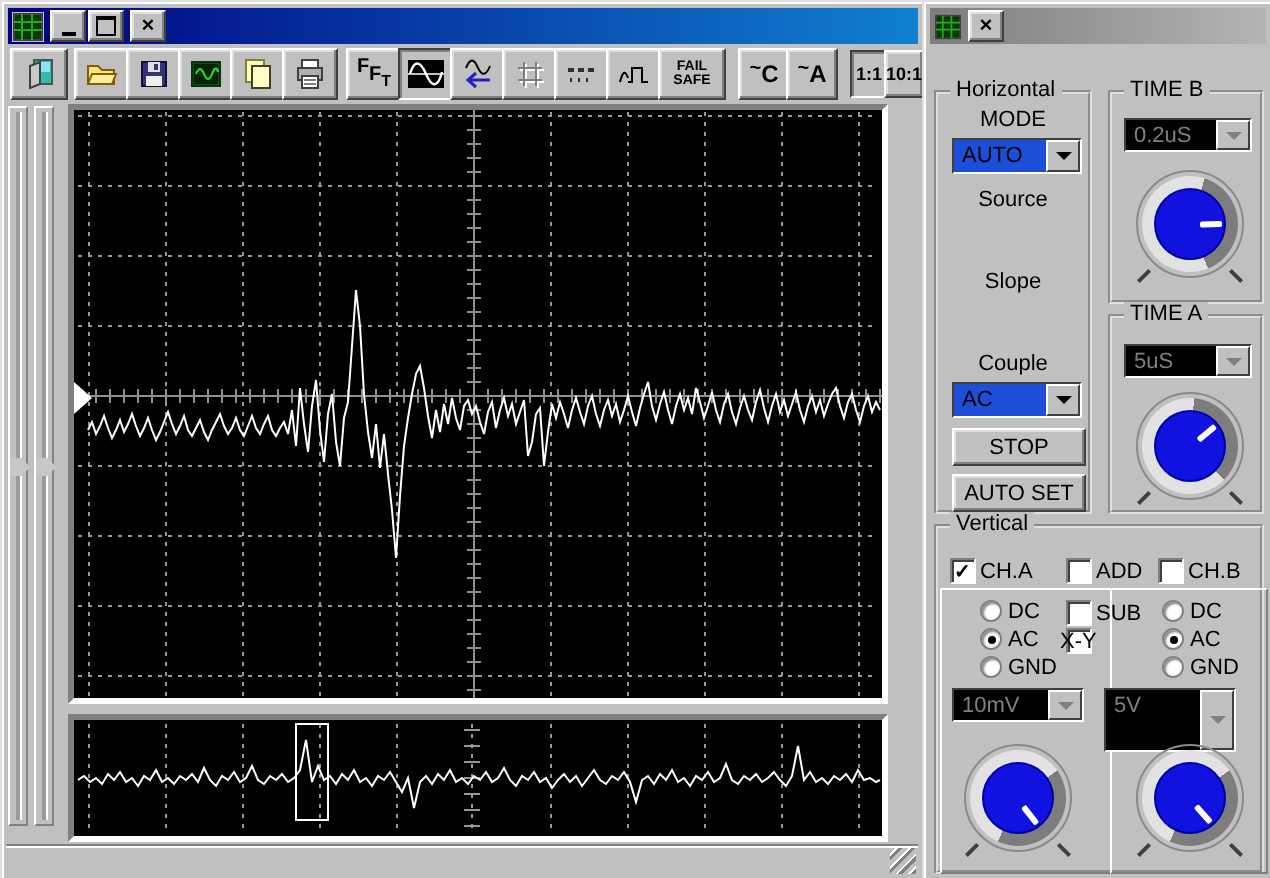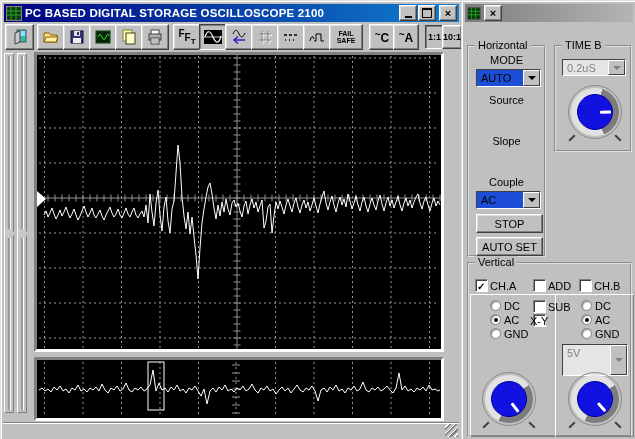--- a/index.html
+++ b/index.html
@@ -59,21 +59,21 @@
   .menu-item::first-letter{text-decoration:underline}
   .grp{position:absolute;border:2px groove #dfdfdf;box-sizing:border-box}
   .grp-label{position:absolute;top:-8px;left:6px;background:#c0c0c0;padding:0 3px;white-space:nowrap}
   .ctl-label{position:absolute;width:100%;text-align:center}
   .combo{position:absolute;height:18px;background:#1d4ed8;border:1px solid;
     border-color:#404040 #fff #fff #404040;box-sizing:border-box}
   .combo-text{position:absolute;left:4px;top:2px;white-space:nowrap}
   .combo-btn{position:absolute;right:0;top:0;bottom:0;width:15px;background:#c0c0c0;
     border:1px solid;border-color:#fff #404040 #404040 #fff;display:flex;align-items:center;justify-content:center}
   .combo-arrow{width:0;height:0;border:4px solid transparent;border-top:4px solid #000;margin-top:4px}
-  .combo.disabled{background:#e5e5e5;color:#808080}
+  .combo.disabled{background:#000000;color:#808080}
   .combo.disabled .combo-arrow{border-top-color:#808080}
   .push-btn{position:absolute;display:flex;align-items:center;justify-content:center;font-size:11px}
   .cb{position:absolute;width:11px;height:11px;background:#fff;border:1px solid;
     border-color:#808080 #fff #fff #808080;box-shadow:inset 1px 1px 0 #404040;box-sizing:content-box}
   .cb .mark{visibility:hidden;font-size:10px;font-weight:bold;line-height:11px;margin-left:1px}
   .cb.on .mark{visibility:visible}
   .rb{position:absolute;width:11px;height:11px;border-radius:50%;background:#fff;
     border:1px solid #808080;box-shadow:inset 1px 1px 1px rgba(64,64,64,.6);box-sizing:border-box}
   .rb .dot{display:none;width:4px;height:4px;border-radius:50%;background:#000;margin:2.5px}
   .rb.on .dot{display:block}
@@ -97,21 +97,20 @@
 <body>
 
 <div class="win" style="left:0;top:0;width:461px;height:439px">
 
   <div class="titlebar">
     <svg width="16" height="15" viewBox="0 0 16 15">
       <rect x="0" y="0" width="16" height="15" fill="#c0c0c0"></rect>
       <rect x="1" y="1" width="14" height="13" fill="#0a3a0a" stroke="#404040"></rect>
       <path d="M1,5 H15 M1,9 H15 M5,1 V14 M10,1 V14" stroke="#22aa22" stroke-width="1" fill="none"></path>
     </svg>
-    <span class="title-text">PC BASED DIGITAL STORAGE OSCILLOSCOPE 2100</span>
     <span class="tb-btns">
       <span class="tb-btn raised">
           <span class="g-min"></span>
         </span>
       <span class="tb-btn raised">
           <span class="g-max"></span>
         </span>
       <span class="tb-btn raised" style="margin-left:2px">
           <span class="g-x">×</span>
         </span>
@@ -437,20 +436,39 @@
       <div class="k-ring"></div>
       <div class="k-face"></div>
       <div class="k-rot" style="transform: rotate(88deg);">
           <div class="k-line"></div>
         </div>
       <div class="k-tick tl"></div>
       <div class="k-tick tr"></div>
     </div>
   </div>
 
+  <div class="grp" style="left:92px;top:156px;width:78px;height:100px">
+    <span class="grp-label">TIME A</span>
+    <div class="combo disabled" style="left:6px;top:13px;width:64px;height:17px">
+      <span class="combo-text">5uS</span>
+      <span class="combo-btn">
+          <span class="combo-arrow"></span>
+        </span>
+    </div>
+    <div class="knob arc-tr" style="left:12px;top:37px">
+      <div class="k-outline"></div>
+      <div class="k-ring"></div>
+      <div class="k-face"></div>
+      <div class="k-rot" style="transform: rotate(50deg);">
+          <div class="k-line"></div>
+        </div>
+      <div class="k-tick tl"></div>
+      <div class="k-tick tr"></div>
+    </div>
+  </div>
 
   <div class="grp" style="left:5px;top:261px;width:165px;height:175px">
     <span class="grp-label">Vertical</span>
 
     <span class="cb on" style="left:6px;top:15px"><span class="mark">✓</span></span>
     <span class="small-lbl" style="left:21px;top:16px">CH.A</span>
     <span class="cb" style="left:64px;top:15px"><span class="mark">✓</span></span>
     <span class="small-lbl" style="left:79px;top:16px">ADD</span>
     <span class="cb" style="left:110px;top:15px"><span class="mark">✓</span></span>
     <span class="small-lbl" style="left:125px;top:16px">CH.B</span>
@@ -474,21 +492,27 @@
 
     <span class="rb" style="left:112px;top:36px"></span>
     <span class="small-lbl" style="left:126px;top:36px">DC</span>
     <span class="rb on" style="left:112px;top:50px">
         <span class="dot"></span>
       </span>
     <span class="small-lbl" style="left:126px;top:50px">AC</span>
     <span class="rb" style="left:112px;top:64px"></span>
     <span class="small-lbl" style="left:126px;top:64px">GND</span>
 
-    <div class="combo disabled" style="left:93px;top:80px;width:66px;height:32px">
+    <div class="combo disabled" style="left:7px;top:80px;width:66px;height:17px">
+      <span class="combo-text">10mV</span>
+      <span class="combo-btn">
+          <span class="combo-arrow"></span>
+        </span>
+    </div>
+    <div class="combo disabled" style="left:83px;top:80px;width:66px;height:32px">
       <span class="combo-text">5V</span>
       <span class="combo-btn">
           <span class="combo-arrow"></span>
         </span>
     </div>
 
     <div class="knob arc-br" style="left:13px;top:108px">
       <div class="k-outline"></div>
       <div class="k-ring"></div>
       <div class="k-face"></div>

